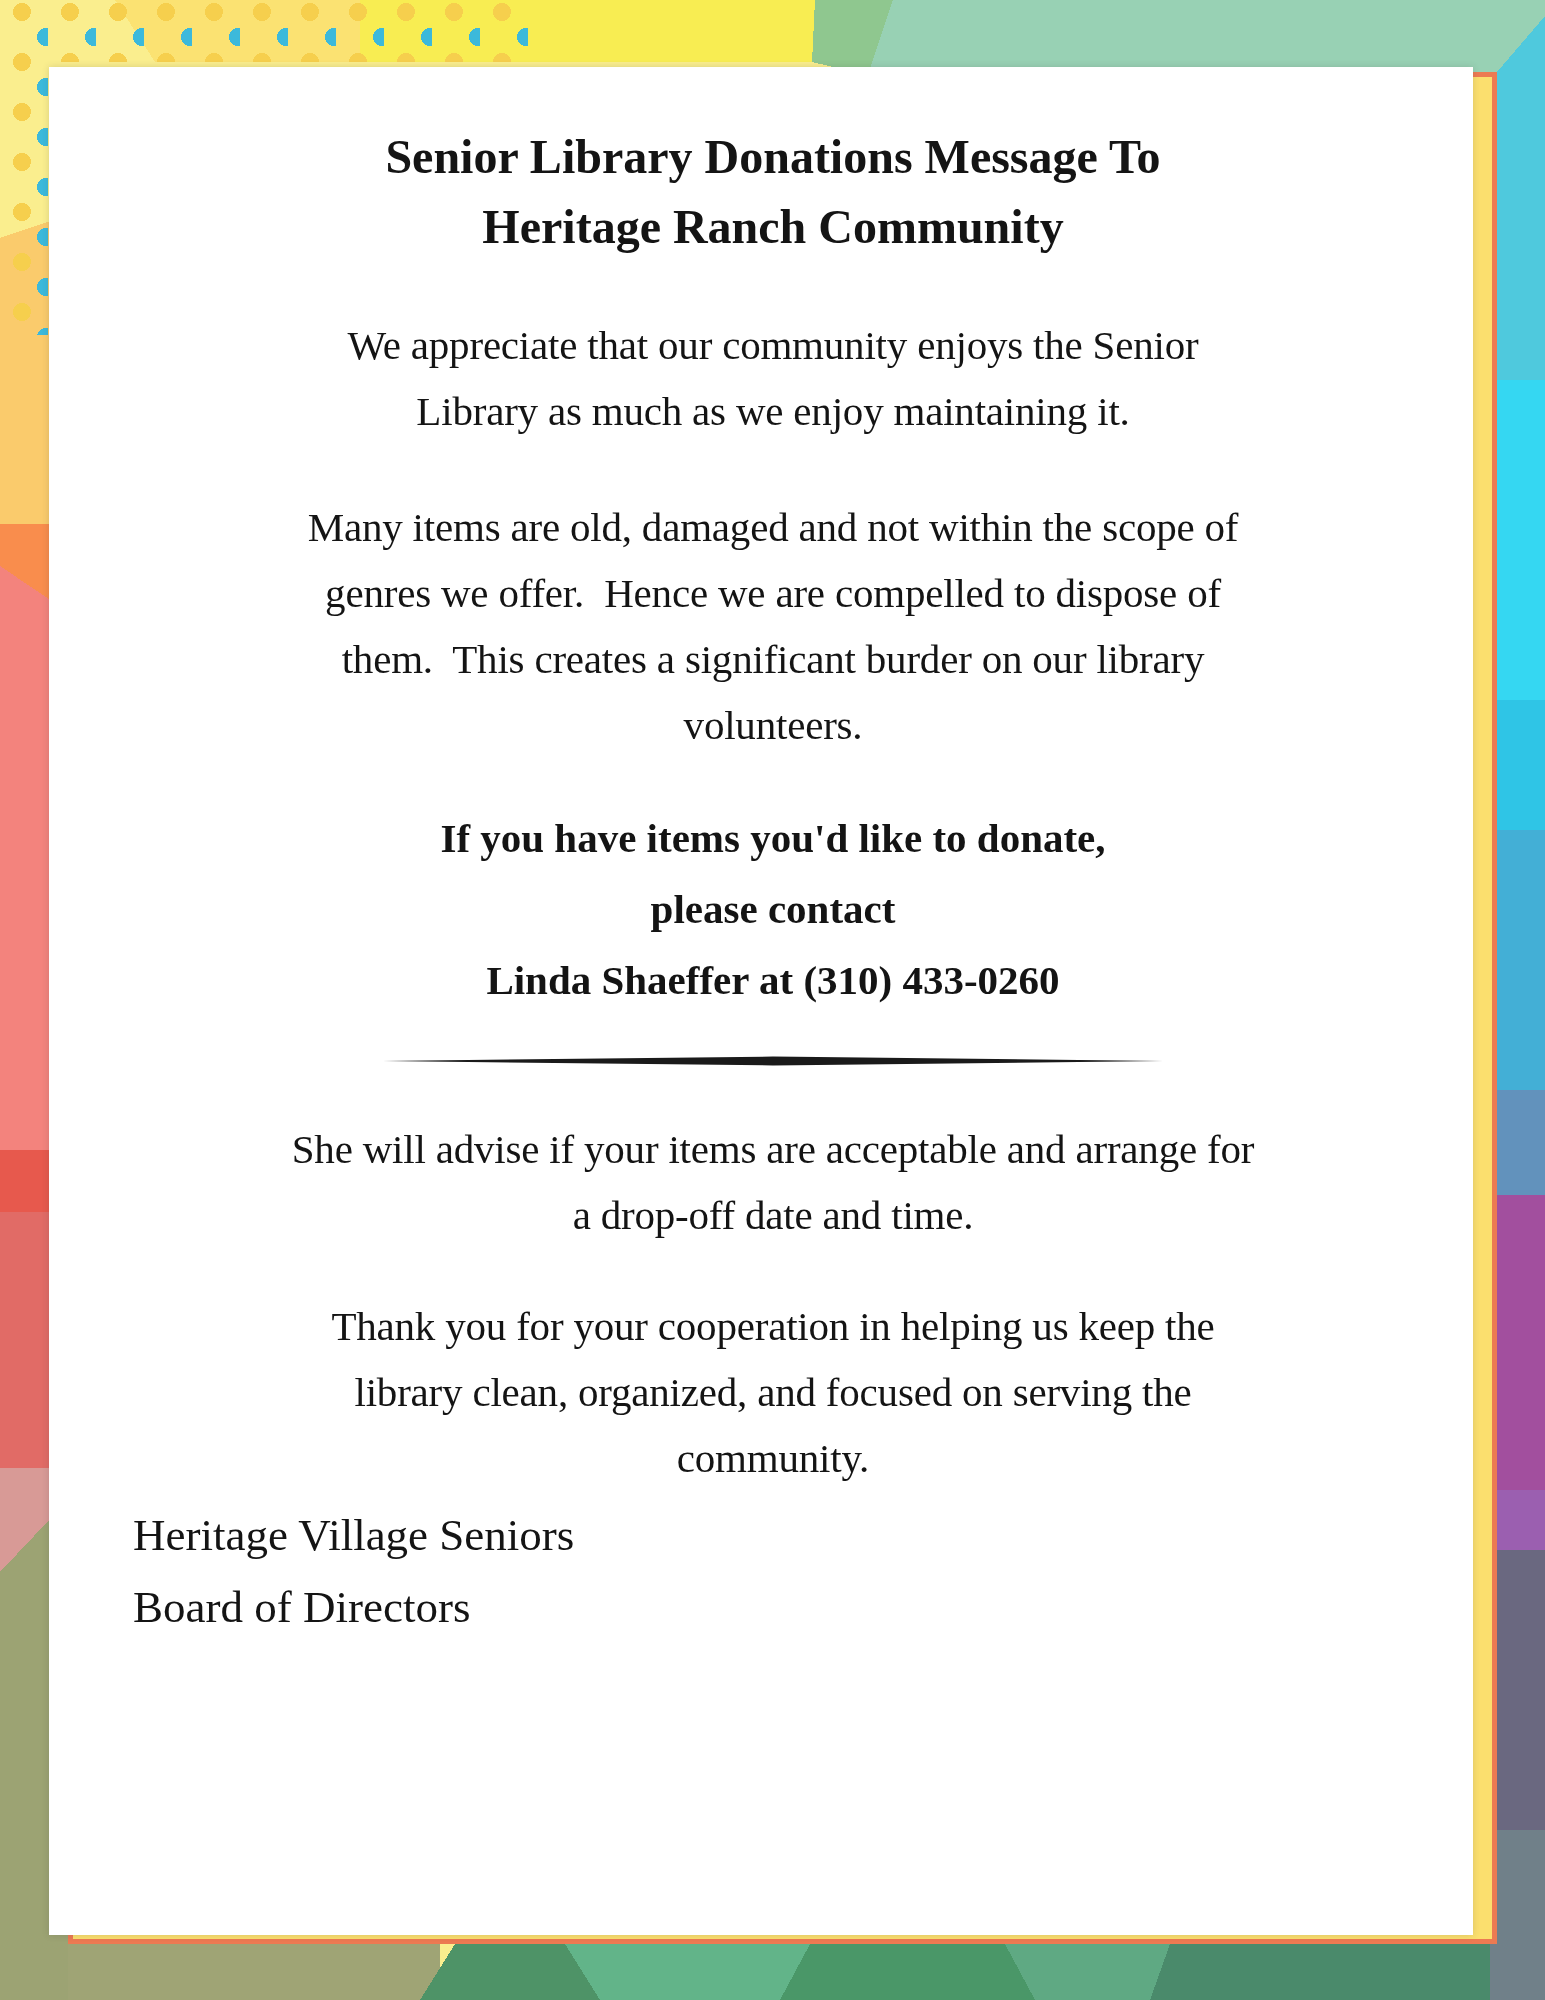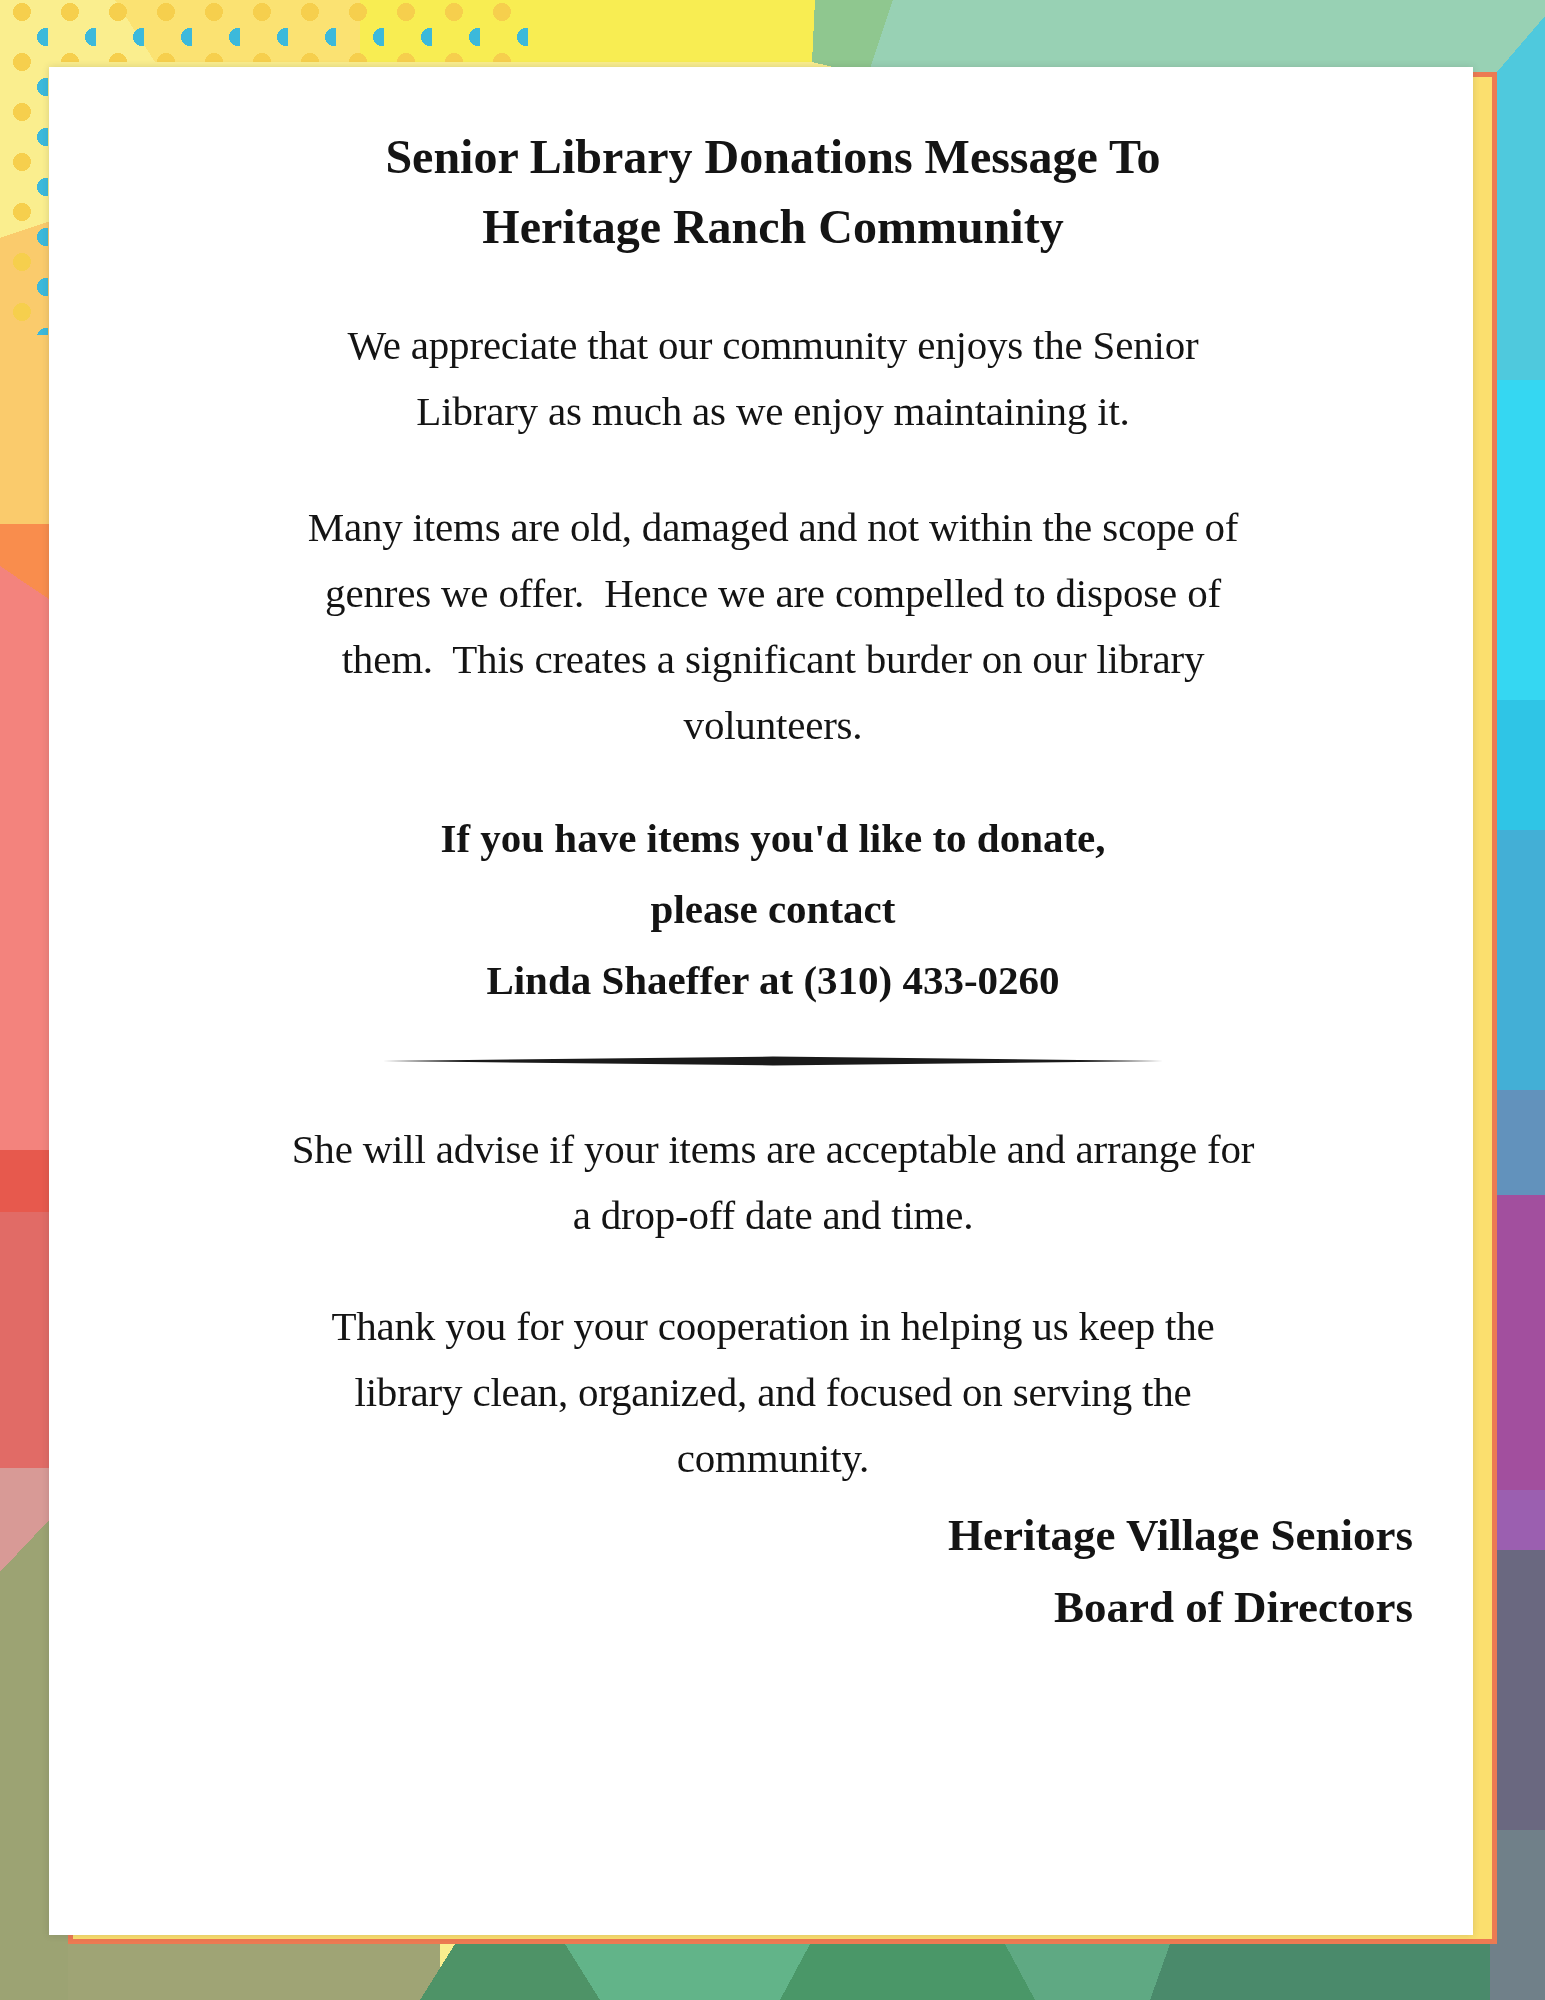--- a/index.html
+++ b/index.html
@@ -46,22 +46,22 @@
     margin-top:45px;
     font-size:41px; line-height:71px; font-weight:bold;
     text-align:center;
   }
   .divider-wrap { margin-top:40px; text-align:center; }
   .divider-wrap svg { display:block; margin:0 auto; }
   .para.after-divider { margin-top:50px; }
   .para.thanks { margin-top:45px; }
   .signoff {
     margin-top:8px;
-    font-size:45px; line-height:72px; font-weight:bold;
-    text-align:right;
+    font-size:45px; line-height:72px; font-weight:normal;
+    text-align:left;
   }
 </style>
 </head>
 <body>
 
 <div class="poster">
 
   <svg class="bg" width="1545" height="2000" viewBox="0 0 1545 2000" shape-rendering="crispEdges">
     <defs>
       <pattern id="dotpat" width="48" height="50" patternUnits="userSpaceOnUse">

